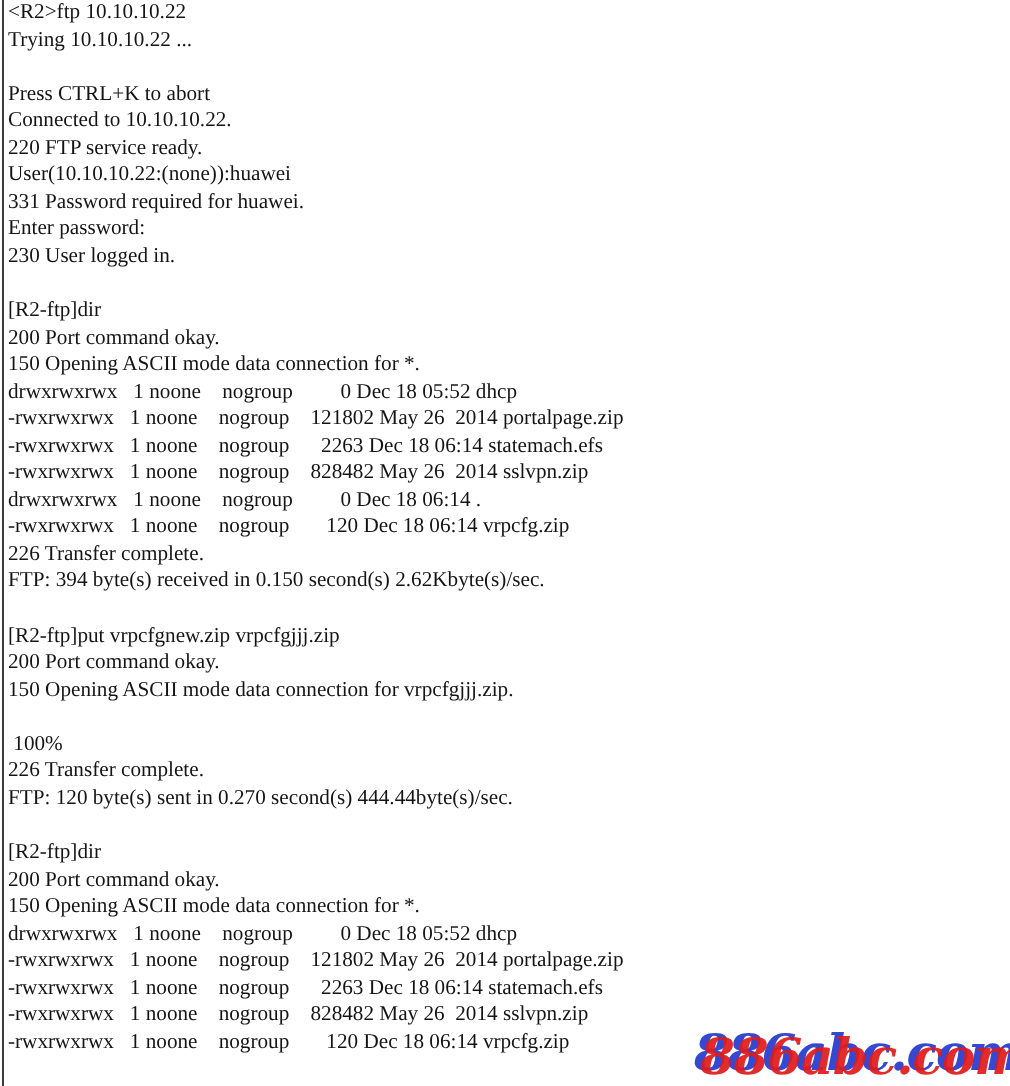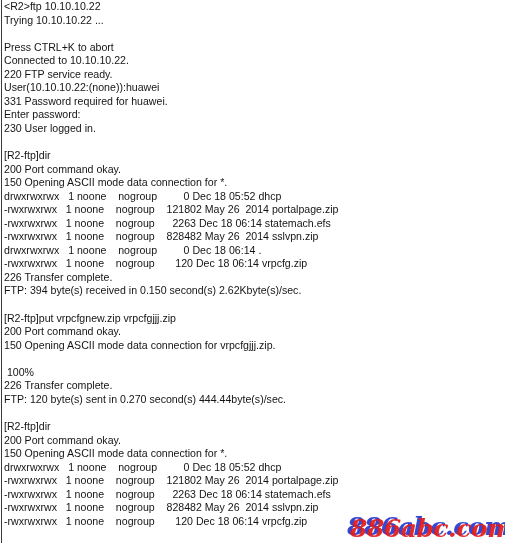--- a/index.html
+++ b/index.html
@@ -34,21 +34,21 @@
     font-size: 10.6px;
     line-height: 13.55px;
     color: #141414;
     white-space: pre;
     letter-spacing: 0px;
     -webkit-font-smoothing: none;
   }
   .line {
     white-space: pre;
     height: 13.55px;
-    font-family: Liberation Sans, sans-serif;
+    font-family: Liberation Serif, serif;
   }
   .line.blank {
     height: 13.55px;
   }
   
   #watermark {
     position: absolute;
     left: 347px;
     top: 506px;
     width: 160px;

